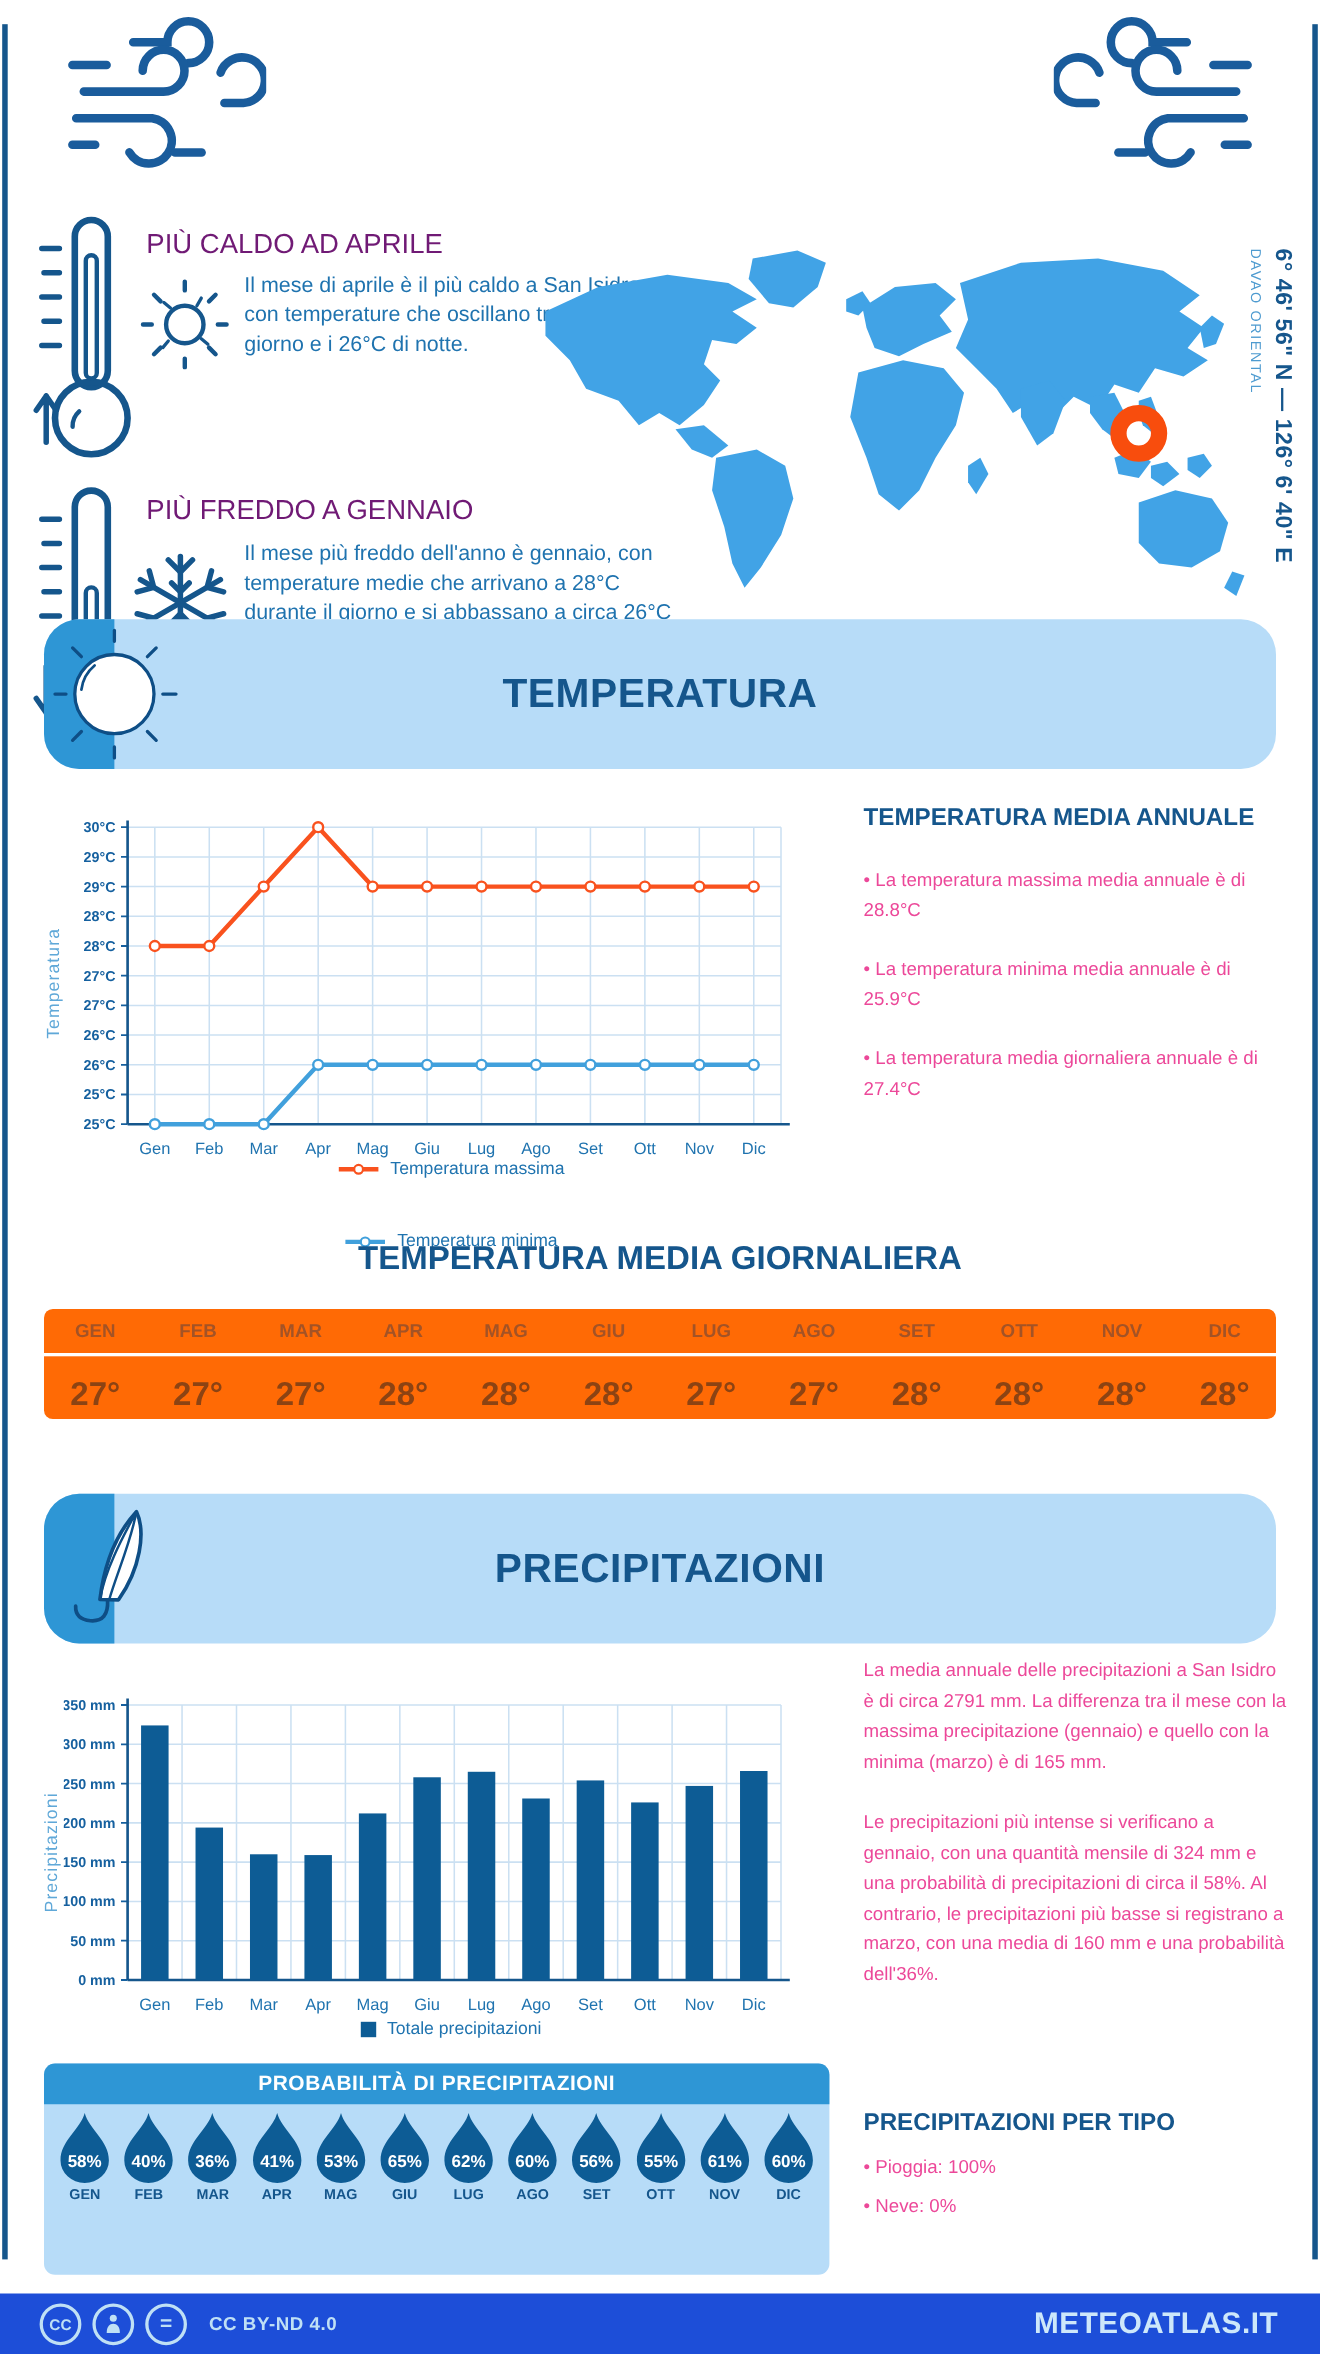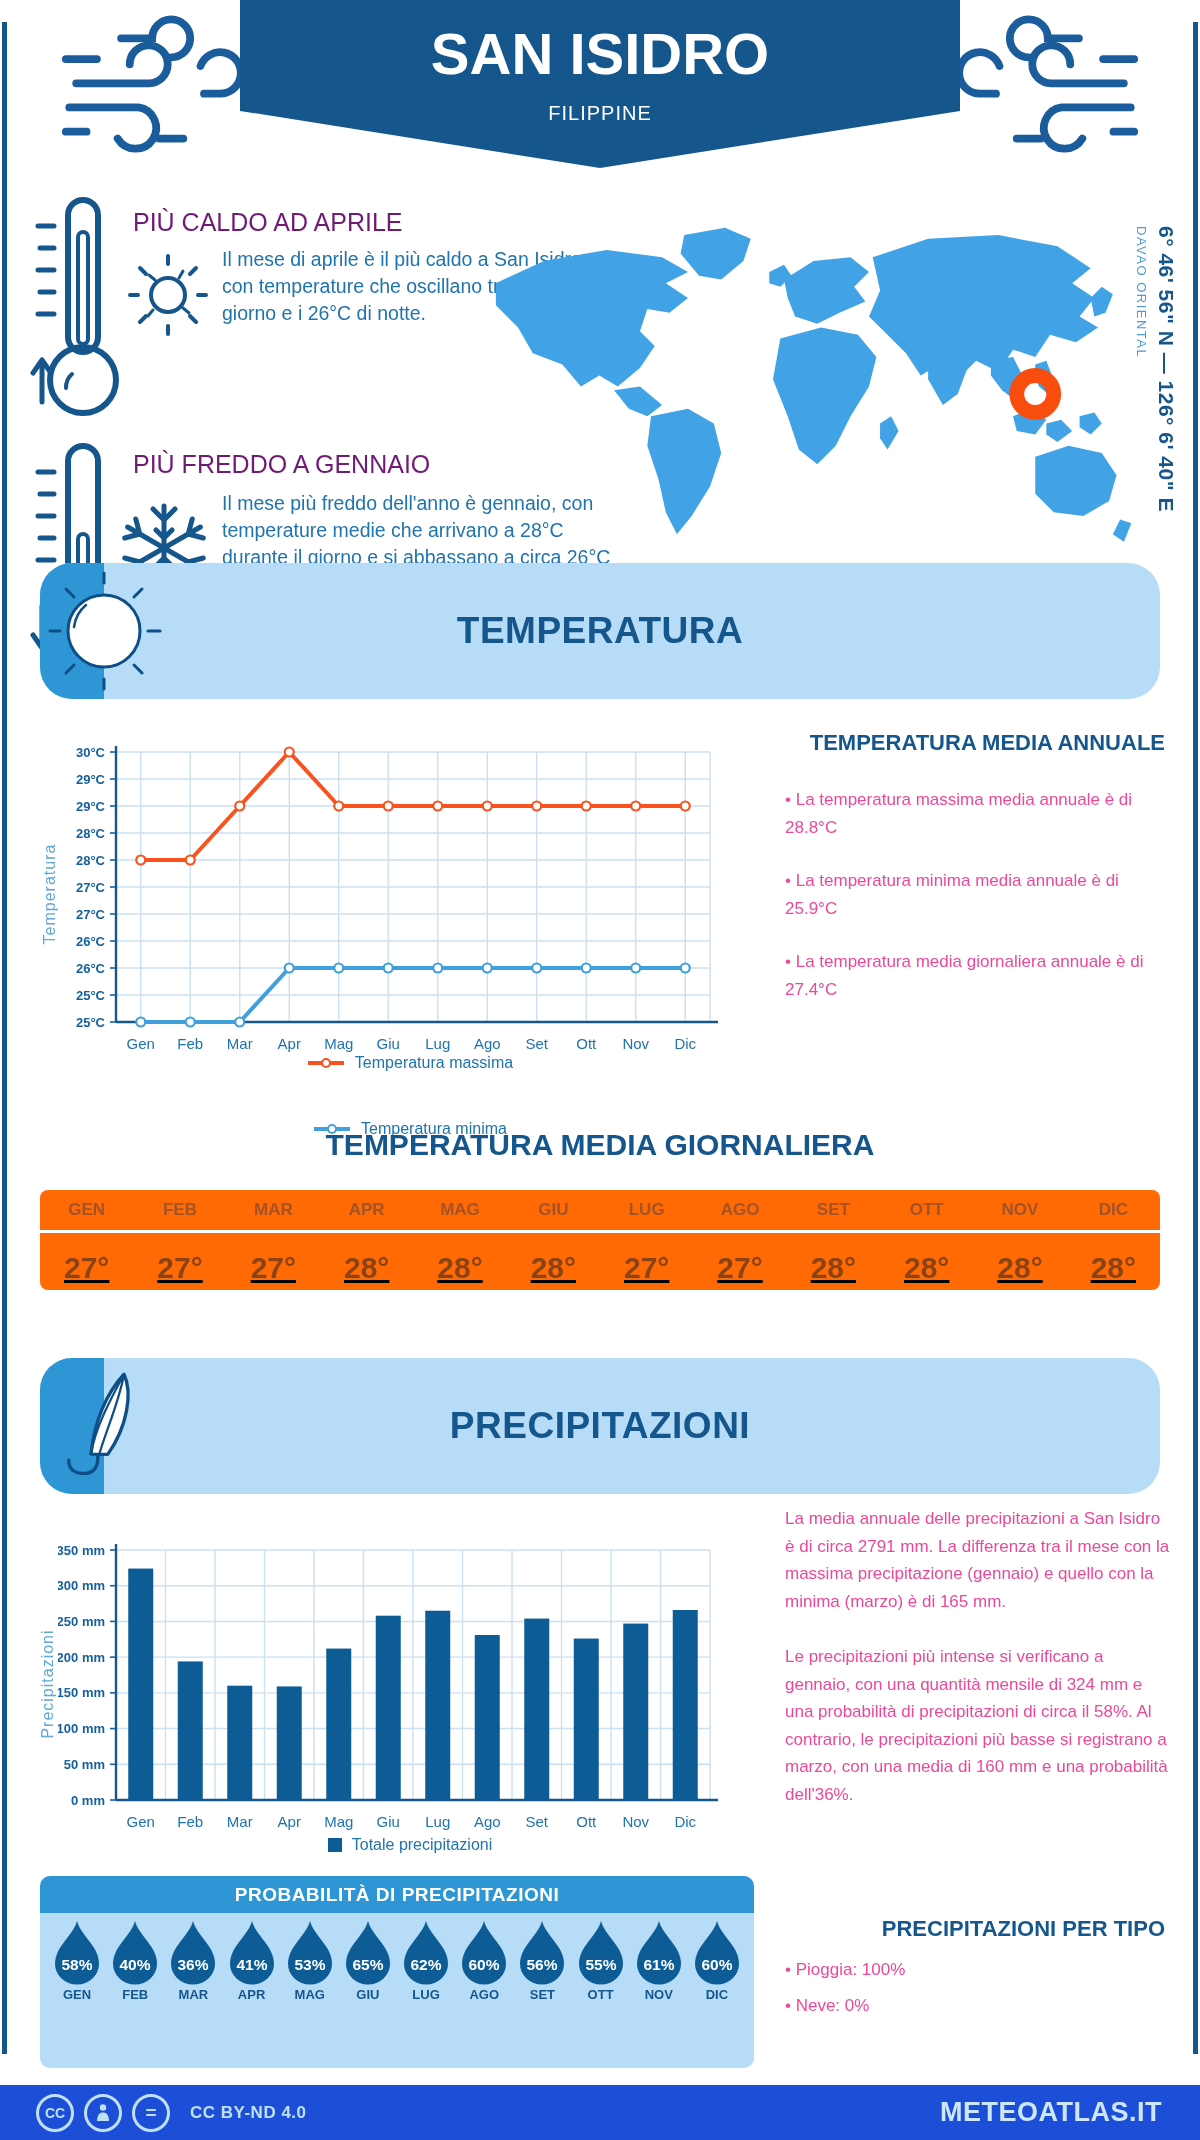--- a/index.html
+++ b/index.html
@@ -39,31 +39,31 @@
 
   
   .chart-box{position:absolute;left:58px;width:690px;height:330px;}
   .ylabel{position:absolute;width:200px;text-align:center;color:#5FA8D8;font-size:16px;
           letter-spacing:1px;transform:rotate(-90deg);}
   .legend-row{position:absolute;display:flex;justify-content:center;align-items:center;gap:48px;
               color:#1F73AF;font-size:16px;flex-direction:column;}
   .legend-item{display:flex;align-items:center;gap:10px;}
 
   
-  .panel-title{color:#15568C;font-size:22px;font-weight:bold;margin:0 0 30px 0;text-align:right;}
+  .panel-title{color:#15568C;font-size:22px;font-weight:bold;margin:0 0 30px 0;}
   .panel-text{color:#ec4899;font-size:17px;line-height:27.5px;margin:0 0 24px 0;}
 
   
   .daily-heading{position:absolute;left:40px;top:1128px;width:1120px;text-align:center;
                  color:#15568C;font-size:30px;font-weight:bold;}
   .daily-table{position:absolute;left:40px;top:1190px;width:1120px;height:100px;background:#FF6A05;
                border-radius:8px;overflow:hidden;}
   .daily-row{display:grid;grid-template-columns:repeat(12,1fr);}
   .daily-row.months{height:40px;border-bottom:3px solid #fff;}
-  .daily-row.values{height:70px;text-decoration:underline;}
+  .daily-row.values{height:70px;}
   .daily-cell-m{display:flex;align-items:center;justify-content:center;color:#A35326;
                 font-size:17px;font-weight:bold;}
   .daily-cell-v{display:flex;align-items:center;justify-content:center;color:#8C4313;
                 font-size:30px;font-weight:bold;}
 
   
   .prob-card{position:absolute;left:40px;top:1876px;width:714px;height:192px;background:#B7DCF8;
              border-radius:10px;}
   .prob-header{height:37px;background:#2E96D5;border-radius:10px 10px 0 0;display:flex;
                align-items:center;justify-content:center;color:#fff;font-size:19px;font-weight:bold;
@@ -108,24 +108,20 @@
       <path d="M8 26 H26"></path>
       <path d="M40 14 H58 a11 11 0 1 1 11 11"></path>
       <path d="M14 40 H56 a11 11 0 1 0 -11 -11"></path>
       <path d="M10 54 H50 a12 12 0 1 1 -12 18"></path>
       <path d="M8 68 H20"></path>
       <path d="M62 72 H76"></path>
       <path d="M86 30 a12 12 0 1 1 12 16 H88"></path>
     </g>
   </svg>
 
-  <div class="banner">
-    <div class="banner-title">SAN ISIDRO</div>
-    <div class="banner-sub">FILIPPINE</div>
-  </div>
 
   <svg class="abs" style="left:28px;top:192px;" width="95" height="235" viewBox="0 0 95 235">
     <g fill="none" stroke="#15568C" stroke-width="6" stroke-linecap="round">
       <rect x="40" y="8" width="30" height="152" rx="15"></rect>
       <circle cx="55" cy="188" r="33"></circle>
       <rect x="50" y="40" width="10" height="112" rx="5" stroke-width="4"></rect>
       <path d="M38 196 a18 18 0 0 1 6 -14" stroke-width="4"></path>
       <path d="M10 34 H26 M12 56 H26 M10 78 H26 M12 100 H26 M10 122 H26" stroke-width="5"></path>
       <path d="M14 210 V168 M14 168 l-9 13 M14 168 l9 13" stroke-width="5"></path>
     </g>

